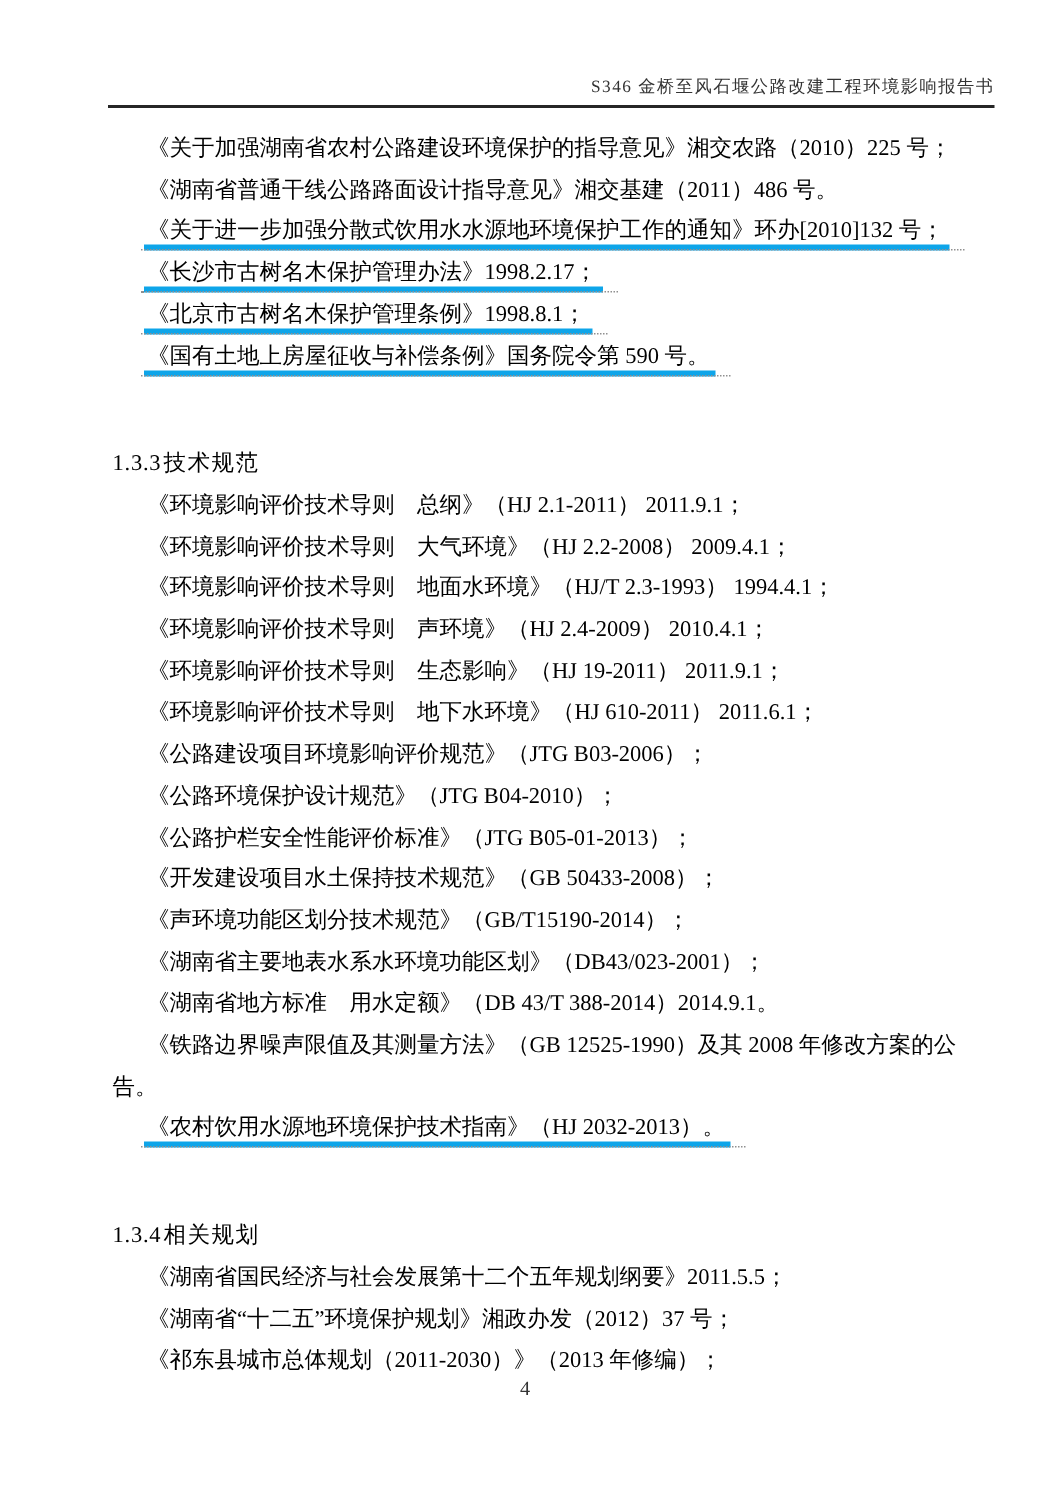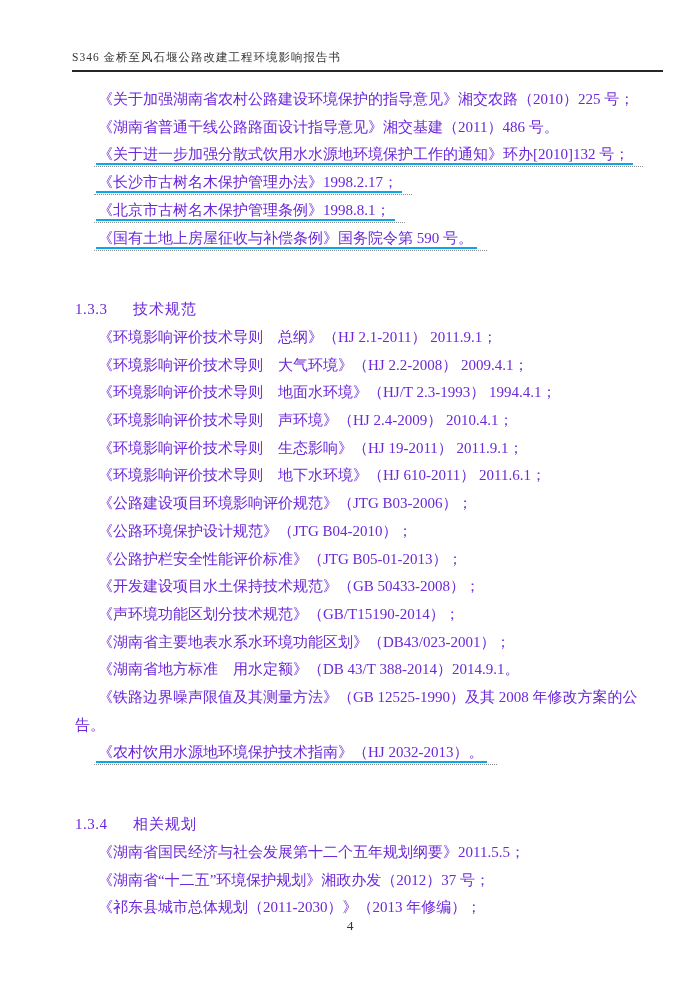--- a/index.html
+++ b/index.html
@@ -12,45 +12,45 @@
     width:700px;height:990px;
     margin:0 auto;
     background:#ffffff;
     color:#2e2e2e;
     overflow:hidden;
   }
   
   .header{
     position:absolute;
     top:50px;left:72px;right:37px;
-    text-align:left;
+    text-align:right;
     font-size:11.5px;
     letter-spacing:1px;
     padding-bottom:5px;
     border-bottom:2px solid #262626;
     color:#333;
   }
   
   .content{
     position:absolute;
     top:86px;left:75px;width:570px;
     font-size:15px;
     line-height:27.7px;
-    color:#6d28d9;
+    color:#000000;
   }
   .line{white-space:nowrap;}
   .line.para{padding-left:23px;}
   .line.continuation{padding-left:0;}
   .line.heading{padding-left:0;}
   .h-num{display:inline-block;min-width:34px;letter-spacing:0.5px;margin-top:44px;}
-  .h-title{margin-left:24px;letter-spacing:1px;}
+  .h-title{letter-spacing:1px;}
   
   .ins{
     position:relative;
-    border-bottom:2px solid #0ea5e9;
+    border-bottom:4px solid #0ea5e9;
     padding:0 4px 1px 2px;
     margin-left:-2px;
   }
   .ins::after{
     content:"";
     position:absolute;
     left:-2px;right:-10px;bottom:-4px;
     border-top:1px dotted #909090;
   }
   

